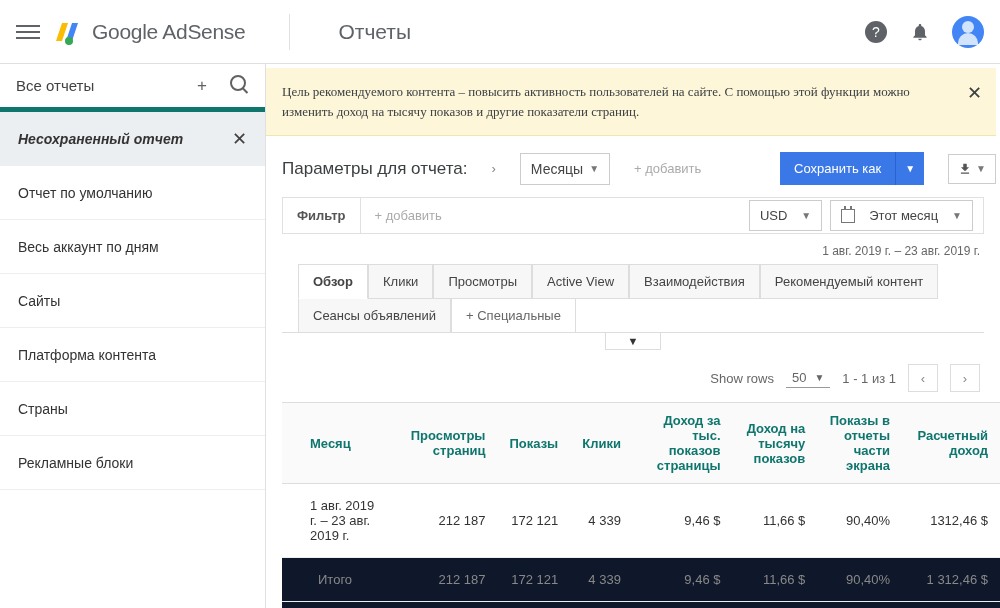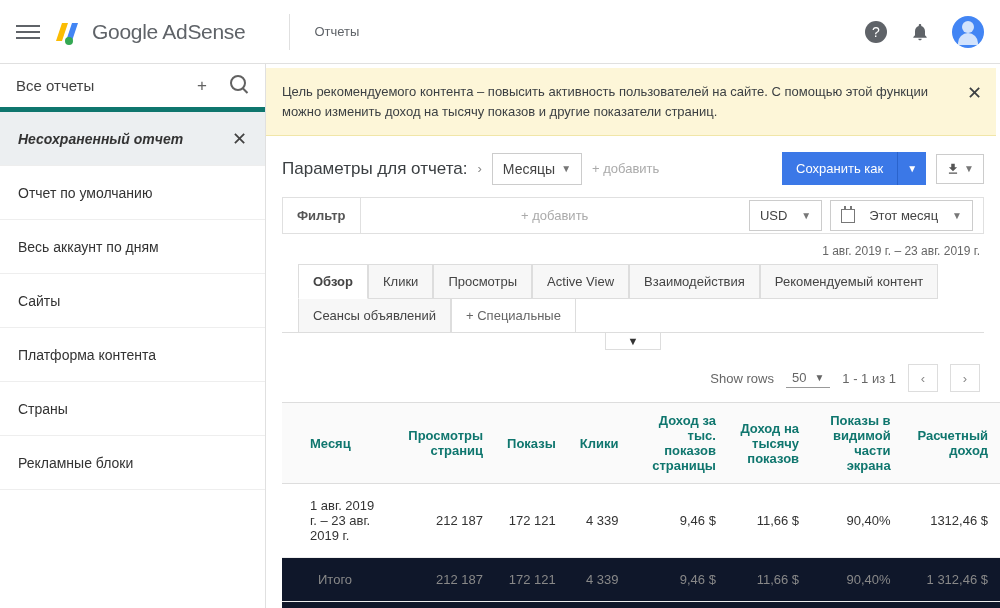--- a/index.html
+++ b/index.html
@@ -5,52 +5,52 @@
 * { box-sizing: border-box; margin: 0; padding: 0; }
 body { font-family: Arial, sans-serif; font-size: 13px; color: #333; background: #fff; width: 1000px; height: 608px; overflow: hidden; }
 
 .header { display: flex; align-items: center; height: 64px; padding: 0 16px; border-bottom: 1px solid #e0e0e0; }
 .menu-btn { width: 24px; height: 24px; display:flex; flex-direction:column; justify-content:center; gap:4px; cursor:pointer; margin-right:16px; }
 .menu-btn span { height:2px; background:#5f6368; }
 .logo { display:flex; align-items:center; gap:10px; margin-right:20px; }
 .logo-mark { width:26px; height:26px; position:relative; }
 .brand { font-size:21px; color:#5f6368; letter-spacing:-0.3px; }
 .vdiv { width:1px; height:36px; background:#e0e0e0; margin:0 24px; }
-.page-title { font-size:13px; color:#5f6368; }
+.page-title { font-size:21px; color:#5f6368;margin-left:24px; }
 .header-right { margin-left:auto; display:flex; align-items:center; gap:20px; }
 .icon-circle { width:24px; height:24px; border-radius:50%; display:flex; align-items:center; justify-content:center; color:#5f6368; cursor:pointer;}
 .avatar { width:32px; height:32px; border-radius:50%; background:#4285f4; cursor:pointer; position:relative; }
 .avatar::after{content:'';position:absolute;width:12px;height:12px;background:#d2e3fc;border-radius:50%;top:5px;left:10px;}
 .avatar::before{content:'';position:absolute;width:20px;height:12px;background:#d2e3fc;border-radius:10px 10px 0 0;bottom:3px;left:6px;}
 
 .main { display:flex; height:calc(100% - 64px); }
 .sidebar { width:266px; border-right:1px solid #e0e0e0; background:#fff; }
 .side-head { display:flex; align-items:center; height:48px; padding:0 16px; border-bottom:5px solid #0f766e; font-size:15px; color:#424242;}
 .side-head .spacer{flex:1;}
 .side-head .plus, .side-head .search { width:22px; text-align:center; color:#616161; cursor:pointer; font-size:17px;}
 .side-item { display:flex; align-items:center; padding:12px 18px; height:54px; border-bottom:1px solid #eee; font-size:14px; color:#333; cursor:pointer;}
 .side-item.active { background:#eceff1; font-style:italic; font-weight:600;}
 .side-item .x { margin-left:auto; font-size:18px; color:#424242; font-style:normal; font-weight:normal;}
 
 .content { flex:1; background:#fff; }
-.banner { background:#fdf6d8; border-bottom:1px solid #f1e6a8; padding:14px 40px 14px 16px; position:relative; font-size:13px; line-height:1.5; color:#3c4043; margin:4px 4px 10px 0;}
+.banner { background:#fdf6d8; border-bottom:1px solid #f1e6a8; padding:14px 40px 14px 16px; position:relative; font-size:13px; line-height:1.5; color:#3c4043; margin:4px 4px 10px 0;font-family:Liberation Serif, serif;}
 .banner .close { position:absolute; right:14px; top:12px; font-size:18px; cursor:pointer; }
 
-.params-row { padding:6px 16px 12px 16px; display:flex; align-items:center; gap:10px;}
+.params-row { padding:6px 4px 12px 16px; display:flex; align-items:center; gap:24px;}
 .params-title { font-size:17px; color:#3c4043; }
 .chev { color:#888; font-size:13px;}
 .dd { border:1px solid #ccc; padding:7px 10px; background:#fff; display:flex; align-items:center; gap:6px; cursor:pointer; font-size:14px; color:#444;}
 .dd .arr{font-size:10px;color:#777;}
 .add-dim { color:#aaa; font-size:13px; cursor:pointer;}
 .flex-spacer{flex:1;}
 .btn-primary { background:#3b78e7; color:#fff; border:none; padding:9px 14px; font-size:13px; cursor:pointer; display:flex; align-items:center;}
 .btn-primary-dd { background:#3b78e7; color:#fff; border:none; border-left:1px solid #2a63cc; padding:9px 9px; cursor:pointer; font-size:10px;}
 .btn-dl { border:1px solid #ccc; background:#fff; padding:7px 9px; cursor:pointer; color:#555; font-size:14px; display:flex; align-items:center; gap:4px;}
 
-.filter-row { margin:0 16px 10px 16px; border:1px solid #e0e0e0; display:flex; align-items:center;text-align:center;}
+.filter-row { margin:0 16px 10px 16px; border:1px solid #e0e0e0; display:flex; align-items:center;}
 .filter-lab { padding:10px 14px; font-weight:600; color:#555; font-size:13px; border-right:1px solid #e0e0e0;}
 .filter-add { padding:10px 14px; color:#aaa; font-size:13px; flex:1; cursor:text;}
 .right-controls { display:flex; align-items:center; gap:8px; padding-right:10px;}
 .ctrl { border:1px solid #ccc; padding:7px 10px; background:#fff; display:flex; align-items:center; gap:14px; cursor:pointer; font-size:13px; color:#444;}
 .cal-icon{width:14px;height:14px;border:1.5px solid #777;position:relative;}
 .cal-icon::before{content:'';position:absolute;top:-4px;left:2px;width:2px;height:4px;background:#777;}
 .cal-icon::after{content:'';position:absolute;top:-4px;right:2px;width:2px;height:4px;background:#777;}
 
 .date-range { text-align:right; padding:0 20px 6px 0; color:#666; font-size:12px;}
 
@@ -221,21 +221,21 @@
 
     <table class="data-table">
       <thead>
           <tr id="thead-row">
             <th>Месяц</th>
             <th>Просмотры страниц</th>
             <th>Показы</th>
             <th>Клики</th>
             <th>Доход за тыс. показов страницы</th>
             <th>Доход на тысячу показов</th>
-            <th>Показы в видимой части экрана</th>
+            <th>Показы в отчеты части экрана</th>
             <th>Расчетный доход</th>
           </tr>
         </thead>
       <tbody id="tbody">
           <tr>
             <td>1 авг. 2019 г. – 23 авг. 2019 г.</td>
             <td>212 187</td>
             <td>172 121</td>
             <td>4 339</td>
             <td>9,46 $</td>

